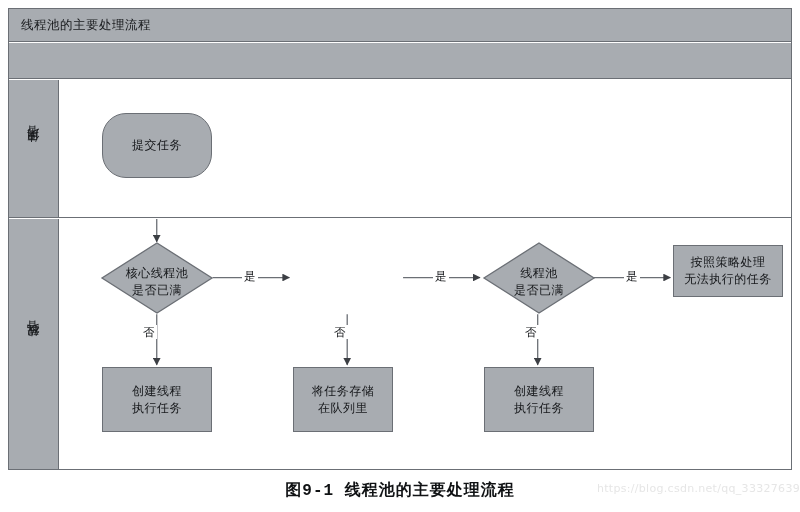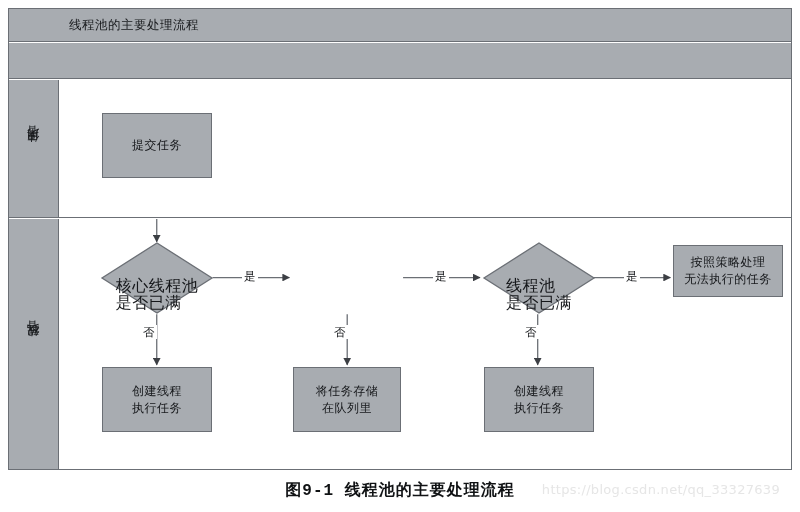--- a/index.html
+++ b/index.html
@@ -28,21 +28,20 @@
   }
 
   
   .band {
     position: absolute;
     left: 0;
     width: 100%;
     box-sizing: border-box;
     background: #a8acb1;
     border-bottom: 1px solid #6b6f75;
-    padding-left: 48px;
   }
   #title-band {
     top: 0;
     height: 33px;
     display: flex;
     align-items: center;
   }
   #title-text {
     padding-left: 12px;
     font-size: 12.5px;
@@ -125,28 +124,28 @@
   }
   .diamond-wrap svg {
     position: absolute;
     left: 0; top: 0;
     width: 100%;
     height: 100%;
     overflow: visible;
   }
   .diamond-label {
     position: absolute;
-    left: 0; top: 16px;
+    left: 0; top: 4px;
     width: 100%;
     height: 100%;
     display: flex;
     align-items: center;
     justify-content: center;
-    text-align: left;
-    font-size: 16px;
+    text-align: center;
+    font-size: 12px;
     line-height: 17px;
     color: #15171a;
     letter-spacing: .5px;
     white-space: pre-line;
     pointer-events: none;
   }
 
   
   #connectors {
     position: absolute;
@@ -172,23 +171,23 @@
     top: 480px;
     text-align: center;
     font-size: 16px;
     font-weight: bold;
     letter-spacing: 1px;
     color: #101214;
     font-family: Liberation Mono, monospace;
   }
   #watermark {
     position: absolute;
-    right: 20px;
+    right: 0;
     top: 482px;
-    font-size: 13px;
+    font-size: 11px;
     color: #e6e6e6;
     letter-spacing: .3px;
     font-family: "DejaVu Sans", "Liberation Sans", sans-serif;
   }
 </style>
 </head>
 <body>
 
 <div id="diagram-root">
 
@@ -199,21 +198,21 @@
     <div style="padding-left:12px;font-size:12.5px;"></div>
   </div>
 
   <div id="lanes">
 
     <div class="lane" id="lane-user">
       <div class="lane-header">
         <span>使用者</span>
       </div>
       <div class="lane-body">
-        <div class="node" style="left:42px; top:33px; width:110px; height:65px;">提交任务</div>
+        <div class="node" style="left:42px; top:33px; width:110px; height:65px;border-radius:24px;">提交任务</div>
       </div>
     </div>
 
     <div class="lane" id="lane-pool">
       <div class="lane-header">
         <span>线程者</span>
       </div>
       <div class="lane-body">
 
         <svg id="connectors" viewBox="0 0 733 252" preserveAspectRatio="none">
@@ -261,21 +260,21 @@
           </svg>
           <div class="diamond-label">线程池
 是否已满</div>
         </div>
 
         <div class="node" style="left:613px; top:26px; width:110px; height:52px;">按照策略处理
 无法执行的任务</div>
 
         <div class="node" style="left:42px; top:148px; width:110px; height:65px;">创建线程
 执行任务</div>
-        <div class="node" style="left:233px; top:148px; width:108px; height:65px;">将任务存储
+        <div class="node" style="left:233px; top:148px; width:100px; height:65px;">将任务存储
 在队列里</div>
         <div class="node" style="left:424px; top:148px; width:110px; height:65px;">创建线程
 执行任务</div>
 
       </div>
     </div>
   </div>
 </div>
 
 <div id="caption">图9-1  线程池的主要处理流程</div>

